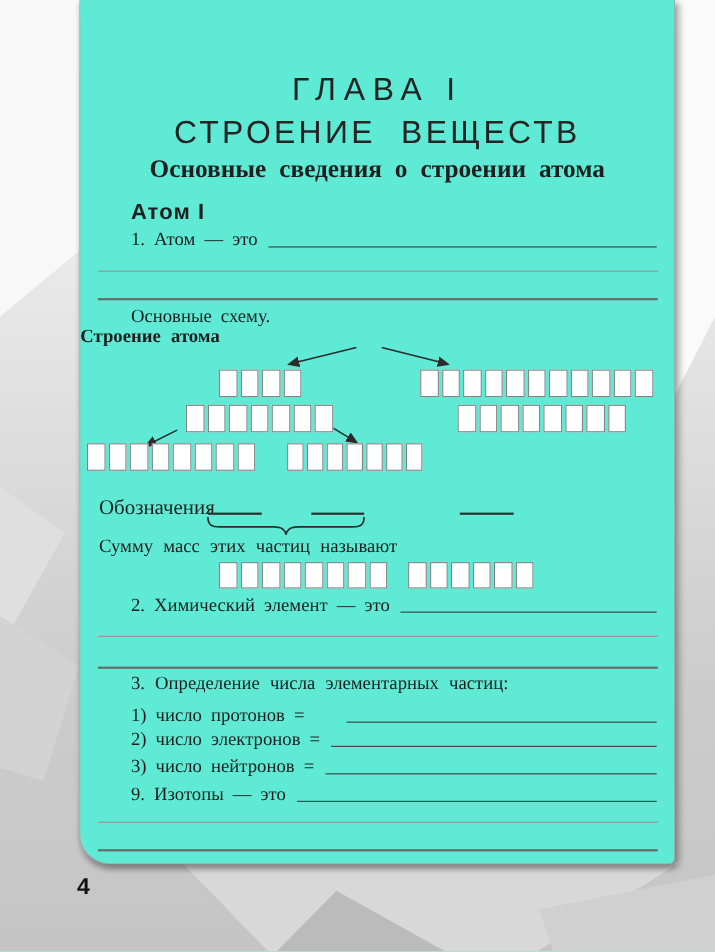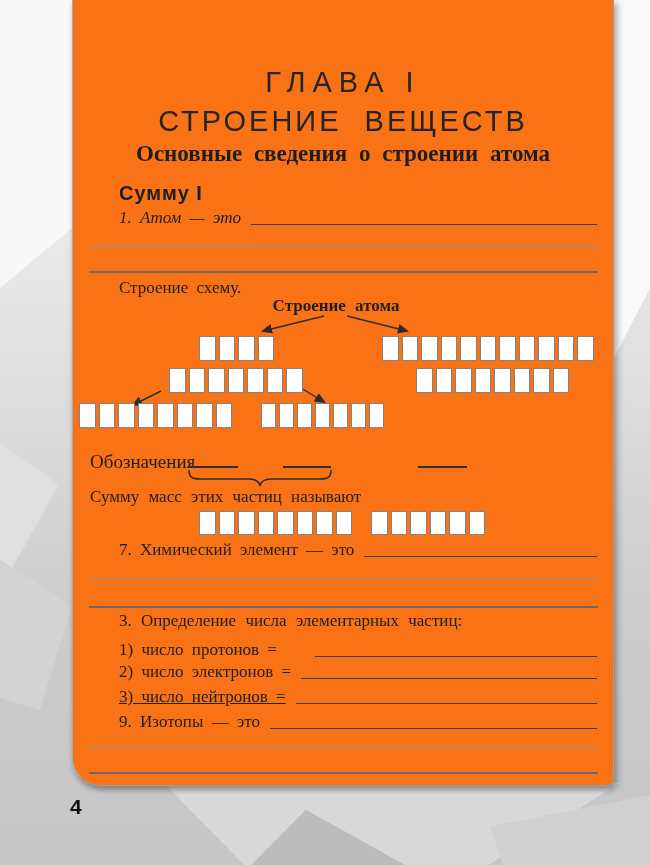--- a/index.html
+++ b/index.html
@@ -11,21 +11,21 @@
   .bgpoly{position:absolute;pointer-events:none;}
   .poly-topleft{left:0;top:0;width:72px;height:300px;background:#f8f8f8;clip-path:polygon(0 0,100% 0,100% 76%,0 96%);}
   .poly-topright{left:613px;top:0;width:37px;height:360px;background:#fafafa;clip-path:polygon(0 0,100% 0,100% 80%,0 100%);}
   .poly-leftmid{left:0;top:430px;width:64px;height:160px;background:#dfdfdf;clip-path:polygon(0 8%,92% 34%,0 100%);}
   .poly-leftlow{left:0;top:560px;width:72px;height:150px;background:#d3d3d3;clip-path:polygon(0 0,100% 30%,55% 100%,0 92%);}
   .poly-band{left:150px;top:783px;width:470px;height:82px;background:#d8d8d8;clip-path:polygon(3% 0,100% 0,72% 100%,20% 100%);}
   .poly-darktri{left:245px;top:805px;width:160px;height:60px;background:#bbbbbb;clip-path:polygon(4% 100%,38% 8%,100% 100%);}
   .poly-botright{left:490px;top:795px;width:160px;height:70px;background:#d0d0d0;clip-path:polygon(0 45%,100% 0,100% 100%,8% 100%);}
 
   .card{
-    position:absolute;left:72px;top:0;width:540px;height:785px;background:#f97316;
+    position:absolute;left:72px;top:0;width:540px;height:785px;background:#5eead4;
     border-left:1px solid #adadad;border-right:1px solid #9f9f9f;border-bottom:1px solid #9f9f9f;
     border-radius:0 0 6px 28px;
     box-shadow:4px 3px 6px rgba(0,0,0,0.25), 0 4px 5px rgba(0,0,0,0.18);
   }
   .abs{position:absolute;}
   .chapter{left:0;right:0;top:66px;text-align:center;font-family:"Liberation Sans",sans-serif;
     font-size:29px;letter-spacing:7px;color:#242424;white-space:nowrap;}
   .chapter-title{left:0;right:0;top:105px;text-align:center;font-family:"Liberation Sans",sans-serif;
     font-size:29px;letter-spacing:3px;word-spacing:12px;color:#242424;white-space:nowrap;}
   .section-title{left:0;right:0;top:141px;text-align:center;font-weight:bold;font-size:23px;
@@ -36,21 +36,21 @@
   .fill-line{flex:1;height:0;border-bottom:1.8px solid #3d3d3d;margin-left:10px;margin-bottom:2px;}
   .rule{position:absolute;left:16px;right:15px;height:0;}
   .rule-light{border-top:1.6px solid #929292;}
   .rule-dark{border-top:2px solid #6a6a6a;}
 
   .boxes{position:absolute;display:flex;gap:3px;}
   .lbox{width:16.5px;height:25px;box-sizing:border-box;border:1.5px solid #838383;background:#fff;}
   .boxes.narrow .lbox{width:15px;}
   .mass-boxes .lbox{height:24px;}
 
-  .scheme-title{left:0;right:14px;top:296px;text-align:center;font-weight:bold;font-size:17px;word-spacing:5px;}
+  .scheme-title{left:0;right:14px;top:296px;text-align:left;font-weight:bold;font-size:17px;word-spacing:5px;}
   .blank-short{position:absolute;height:0;border-top:2px solid #2e2e2e;}
 
   .pagenum{position:absolute;left:70px;top:795px;font-family:"Liberation Sans",sans-serif;
     font-weight:bold;font-size:21px;color:#111;}
   svg.overlay{position:absolute;left:0;top:0;}
 </style>
 </head>
 <body>
 
 <div class="bgpoly poly-topleft"></div>
@@ -59,30 +59,30 @@
 <div class="bgpoly poly-leftlow"></div>
 <div class="bgpoly poly-band"></div>
 <div class="bgpoly poly-darktri"></div>
 <div class="bgpoly poly-botright"></div>
 
 <div class="card">
 
   <div class="abs chapter">ГЛАВА I</div>
   <div class="abs chapter-title">СТРОЕНИЕ ВЕЩЕСТВ</div>
   <div class="abs section-title">Основные сведения о строении атома</div>
-  <div class="abs part">Сумму I</div>
-
-  <div class="abs row" style="left:46px;right:16px;top:208px;font-style:italic;">
+  <div class="abs part">Атом I</div>
+
+  <div class="abs row" style="left:46px;right:16px;top:208px;">
     <span>1. Атом — это</span>
     <span class="fill-line"></span>
   </div>
   <div class="rule rule-light" style="top:246px;"></div>
   <div class="rule rule-dark" style="top:271px;"></div>
 
-  <div class="abs" style="left:46px;top:278px;font-size:17px;word-spacing:4px;">Строение схему.</div>
+  <div class="abs" style="left:46px;top:278px;font-size:17px;word-spacing:4px;">Основные схему.</div>
   <div class="abs scheme-title">Строение атома</div>
 
   <svg class="overlay" width="540" height="785" viewBox="0 0 540 785">
     <defs>
       <marker id="ah" markerWidth="9" markerHeight="8" refX="6.5" refY="3.5" orient="auto">
         <path d="M0,0 L8,3.5 L0,7 z" fill="#2c2c2c"></path>
       </marker>
     </defs>
     <line x1="251" y1="316" x2="190" y2="331" stroke="#2c2c2c" stroke-width="1.4" marker-end="url(#ah)"></line>
     <line x1="274" y1="316" x2="334" y2="331" stroke="#2c2c2c" stroke-width="1.4" marker-end="url(#ah)"></line>
@@ -168,36 +168,36 @@
   <div class="boxes mass-boxes" style="left:298px;top:511px;">
       <div class="lbox"></div>
       <div class="lbox"></div>
       <div class="lbox"></div>
       <div class="lbox"></div>
       <div class="lbox"></div>
       <div class="lbox"></div>
     </div>
 
   <div class="abs row" style="left:46px;right:16px;top:540px;">
-    <span>7. Химический элемент — это</span>
+    <span>2. Химический элемент — это</span>
     <span class="fill-line"></span>
   </div>
   <div class="rule rule-light" style="top:578px;"></div>
   <div class="rule rule-dark" style="top:606px;"></div>
 
   <div class="abs" style="left:46px;top:611px;font-size:17px;word-spacing:5px;">3. Определение числа элементарных частиц:</div>
   <div class="abs row" style="left:46px;right:16px;top:640px;gap:28px;">
     <span>1) число протонов =</span>
     <span class="fill-line"></span>
   </div>
   <div class="abs row" style="left:46px;right:16px;top:662px;">
     <span>2) число электронов =</span>
     <span class="fill-line"></span>
   </div>
-  <div class="abs row" style="left:46px;right:16px;top:687px;text-decoration:underline;">
+  <div class="abs row" style="left:46px;right:16px;top:687px;">
     <span>3) число нейтронов =</span>
     <span class="fill-line"></span>
   </div>
 
   <div class="abs row" style="left:46px;right:16px;top:712px;">
     <span>9. Изотопы — это</span>
     <span class="fill-line"></span>
   </div>
   <div class="rule rule-light" style="top:747px;"></div>
   <div class="rule rule-dark" style="top:772px;"></div>

